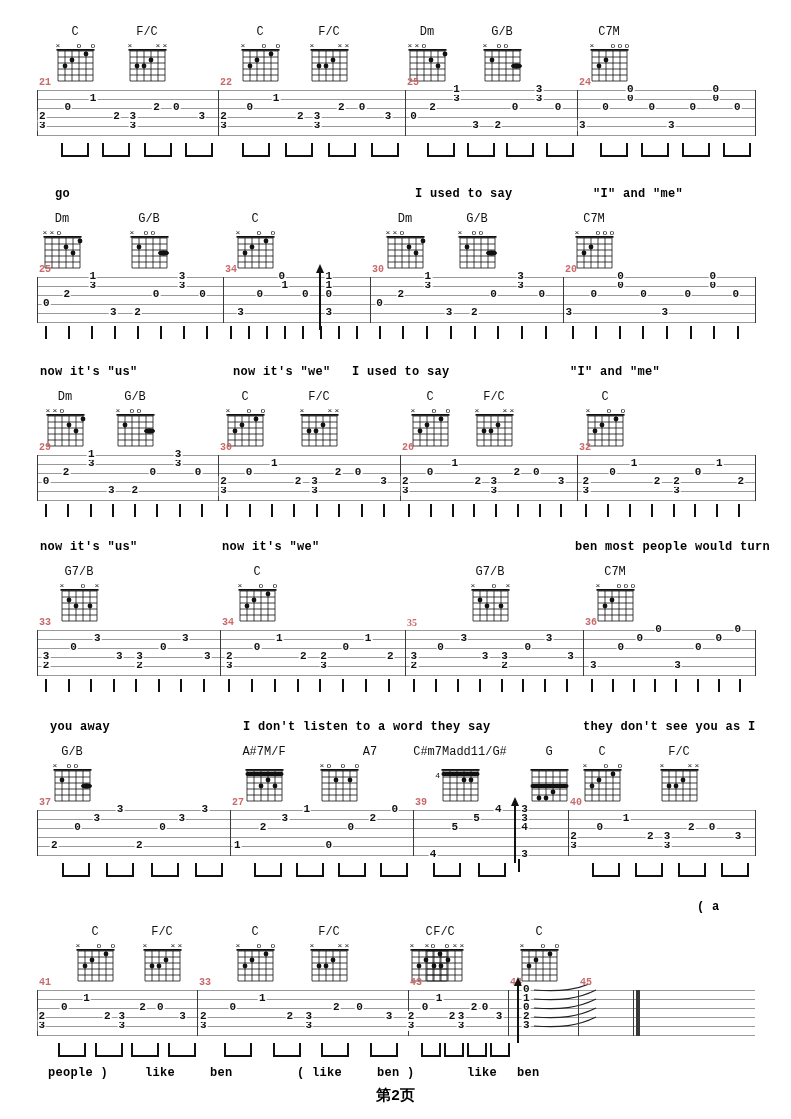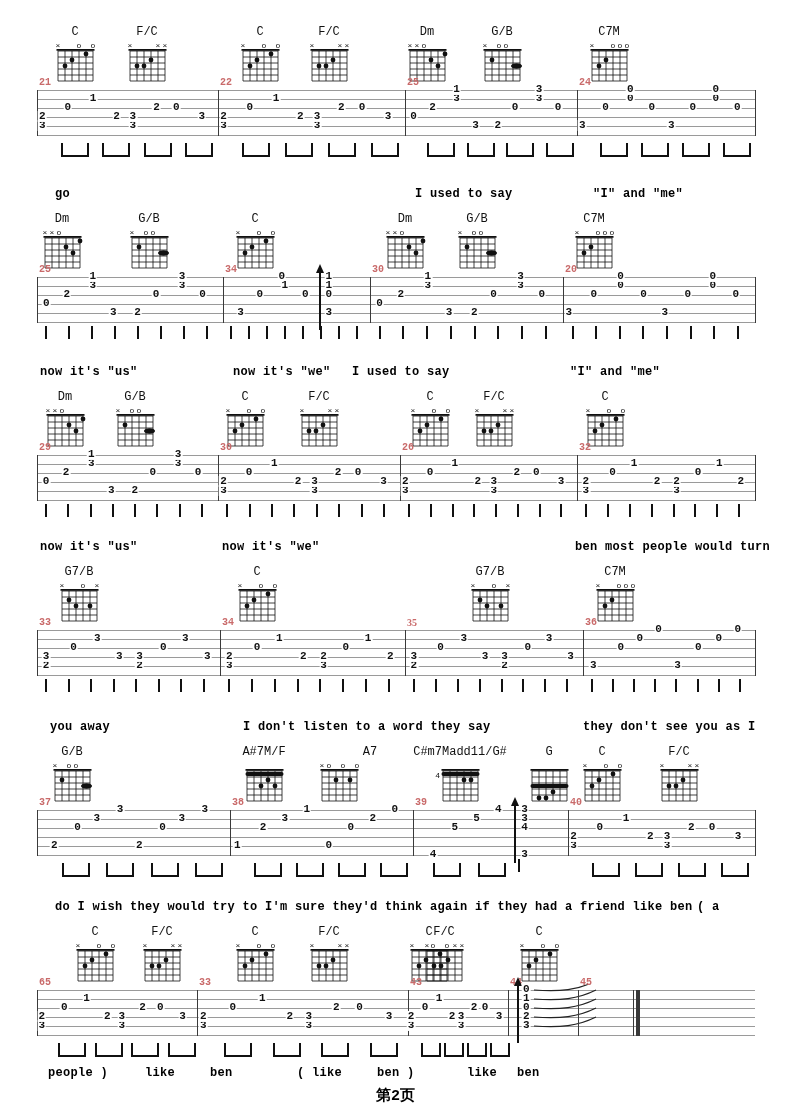--- a/index.html
+++ b/index.html
@@ -1062,21 +1062,21 @@
     <div class="note" style="left: 119.99px; top: 810px;">3</div>
     <div class="note" style="left: 139.29px; top: 846px;">2</div>
     <div class="note" style="left: 162.45px; top: 828px;">0</div>
     <div class="note" style="left: 181.75px; top: 819px;">3</div>
     <div class="note" style="left: 204.91px; top: 810px;">3</div>
     <div class="bracket" style="left: 62.09px; top: 863px; width: 24px;"></div>
     <div class="bracket" style="left: 106.48px; top: 863px; width: 24px;"></div>
     <div class="bracket" style="left: 150.87px; top: 863px; width: 24px;"></div>
     <div class="bracket" style="left: 195.26px; top: 863px; width: 24px;"></div>
     <div class="barline" style="left: 230px; top: 810px; height: 46px;"></div>
-    <div class="mnum" style="left: 232px; top: 808px;">38</div>
+    <div class="mnum" style="left: 232px; top: 808px;">27</div>
     <div class="note" style="left: 237.32px; top: 846px;">1</div>
     <div class="note" style="left: 262.94px; top: 828px;">2</div>
     <div class="note" style="left: 284.9px; top: 819px;">3</div>
     <div class="note" style="left: 306.86px; top: 810px;">1</div>
     <div class="note" style="left: 328.82px; top: 846px;">0</div>
     <div class="note" style="left: 350.78px; top: 828px;">0</div>
     <div class="note" style="left: 372.74px; top: 819px;">2</div>
     <div class="note" style="left: 394.7px; top: 810px;">0</div>
     <div class="bracket" style="left: 253.79px; top: 863px; width: 24px;"></div>
     <div class="bracket" style="left: 295.88px; top: 863px; width: 24px;"></div>
@@ -1112,21 +1112,20 @@
     <div class="bracket" style="left: 592.31px; top: 863px; width: 24px;"></div>
     <div class="bracket" style="left: 635.32px; top: 863px; width: 24px;"></div>
     <div class="bracket" style="left: 678.33px; top: 863px; width: 24px;"></div>
     <div class="bracket" style="left: 721.34px; top: 863px; width: 24px;"></div>
     <div class="staffline" style="left: 37px; top: 990px; width: 718px;"></div>
     <div class="staffline" style="left: 37px; top: 999px; width: 718px;"></div>
     <div class="staffline" style="left: 37px; top: 1008px; width: 718px;"></div>
     <div class="staffline" style="left: 37px; top: 1017px; width: 718px;"></div>
     <div class="staffline" style="left: 37px; top: 1026px; width: 718px;"></div>
     <div class="staffline" style="left: 37px; top: 1035px; width: 718px;"></div>
-    <div class="lyric" style="left: 55px; top: 900px;">do I wish they would try to I'm sure they'd think again if they had a friend like ben</div>
     <div class="lyric" style="left: 697px; top: 900px;">( a</div>
     <div class="lyric" style="left: 48px; top: 1066px;">people )</div>
     <div class="lyric" style="left: 145px; top: 1066px;">like</div>
     <div class="lyric" style="left: 210px; top: 1066px;">ben</div>
     <div class="lyric" style="left: 297px; top: 1066px;">( like</div>
     <div class="lyric" style="left: 377px; top: 1066px;">ben )</div>
     <div class="lyric" style="left: 467px; top: 1066px;">like</div>
     <div class="lyric" style="left: 517px; top: 1066px;">ben</div>
     <div class="chordname" style="left: 95px; top: 926px;">C</div>
     <div class="chordsvg" style="left: 68px; top: 940px;"><svg width="56" height="44" viewBox="0 0 56 44" xmlns="http://www.w3.org/2000/svg">
@@ -1276,21 +1275,21 @@
         <line x1="31" y1="11" x2="31" y2="41" stroke="#111" stroke-width="0.8"></line>
         <line x1="10" y1="35" x2="45" y2="35" stroke="#111" stroke-width="0.8"></line>
         <line x1="38" y1="11" x2="38" y2="41" stroke="#111" stroke-width="0.8"></line>
         <line x1="10" y1="41" x2="45" y2="41" stroke="#111" stroke-width="0.8"></line>
         <line x1="45" y1="11" x2="45" y2="41" stroke="#111" stroke-width="0.8"></line>
         <circle cx="17" cy="26" r="2.4" fill="#111"></circle>
         <circle cx="24" cy="20" r="2.4" fill="#111"></circle>
         <circle cx="38" cy="14" r="2.4" fill="#111"></circle>
       </svg></div>
     <div class="barline" style="left: 37px; top: 990px; height: 46px;"></div>
-    <div class="mnum" style="left: 39px; top: 988px;">65</div>
+    <div class="mnum" style="left: 39px; top: 988px;">41</div>
     <div class="note" style="left: 41.8px; top: 1026px;">3</div>
     <div class="note" style="left: 41.8px; top: 1017px;">2</div>
     <div class="note" style="left: 64.2px; top: 1008px;">0</div>
     <div class="note" style="left: 86.6px; top: 999px;">1</div>
     <div class="note" style="left: 107.4px; top: 1017px;">2</div>
     <div class="note" style="left: 121.8px; top: 1026px;">3</div>
     <div class="note" style="left: 121.8px; top: 1017px;">3</div>
     <div class="note" style="left: 142.6px; top: 1008px;">2</div>
     <div class="note" style="left: 160.2px; top: 1008px;">0</div>
     <div class="note" style="left: 182.6px; top: 1017px;">3</div>

